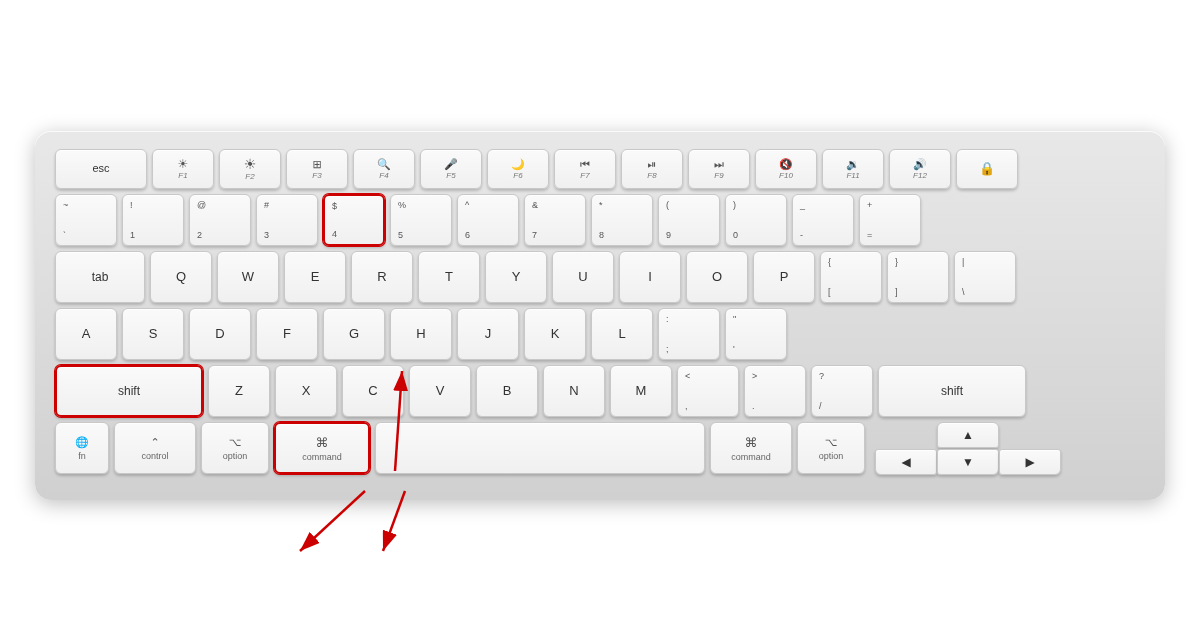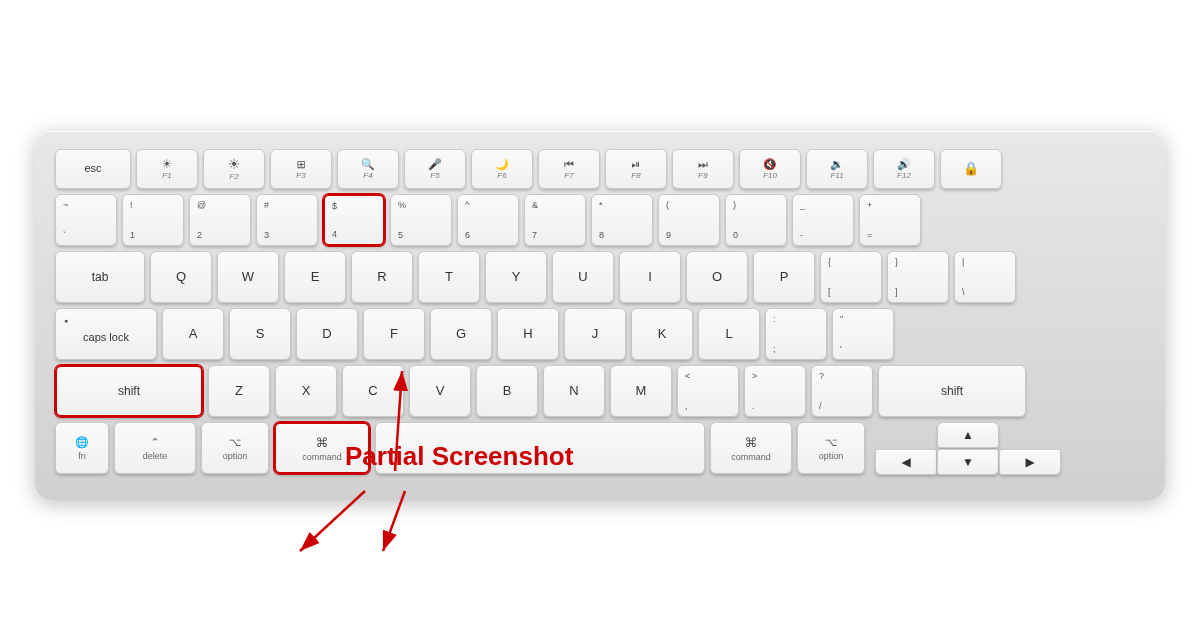--- a/index.html
+++ b/index.html
@@ -51,21 +51,21 @@
     .key-return { width: 118px; height: 52px; }
     .key-shift-l { width: 148px; height: 52px; }
     .key-shift-r { width: 148px; height: 52px; }
     .key-space { width: 330px; height: 52px; }
     .key-cmd-l { width: 96px; height: 52px; }
     .key-cmd-r { width: 82px; height: 52px; }
     .key-opt { width: 68px; height: 52px; }
     .key-opt-r { width: 68px; height: 52px; }
     .key-ctrl { width: 82px; height: 52px; }
     .key-fn-b { width: 54px; height: 52px; }
-    .key-esc { width: 76px; height: 40px; }
+    .key-esc { width: 92px; height: 40px; }
     .key-delete { width: 96px; height: 52px; }
 
     .key-label-main {
       font-size: 13px;
       font-weight: 500;
       line-height: 1;
     }
     .key-label-top {
       font-size: 9px;
       color: #555;
@@ -126,23 +126,20 @@
       display: flex;
       gap: 5px;
       margin-bottom: 5px;
     }
   </style>
 </head>
 <body>
 
 <div class="keyboard-container">
 
-  <div class="annotation" style="top: 310px; left: 310px; font-size: 26px;">
-    Partial Screenshot
-  </div>
 
   <svg class="arrow-svg" width="1130" height="580" style="top:0;left:0;">
 
     <defs>
       <marker id="arrowhead" markerWidth="8" markerHeight="6" refX="8" refY="3" orient="auto">
         <polygon points="0 0, 8 3, 0 6" fill="#cc0000"></polygon>
       </marker>
     </defs>
 
     <line x1="360" y1="340" x2="367" y2="240" stroke="#cc0000" stroke-width="2.5" marker-end="url(#arrowhead)"></line>
@@ -306,24 +303,20 @@
       <span class="key-label-top">}</span>
       <span class="key-label-bottom">]</span>
     </div>
     <div class="key key-unit">
       <span class="key-label-top">|</span>
       <span class="key-label-bottom">\</span>
     </div>
   </div>
 
   <div class="key-row">
-    <div class="key key-caps" style="position:relative;">
-      <span class="key-icon-small" style="position:absolute;top:8px;left:8px;font-size:7px;">●</span>
-      <span class="key-label-main" style="font-size:11px; margin-top:8px;">caps lock</span>
-    </div>
     <div class="key key-unit">
       <span class="key-label-main">A</span>
     </div>
     <div class="key key-unit">
       <span class="key-label-main">S</span>
     </div>
     <div class="key key-unit">
       <span class="key-label-main">D</span>
     </div>
     <div class="key key-unit">
@@ -396,21 +389,21 @@
     </div>
   </div>
 
   <div class="key-row" style="align-items:center;">
     <div class="key key-fn-b">
       <span class="key-icon" style="font-size:11px;">🌐</span>
       <span class="key-label-sub" style="font-size:9px;">fn</span>
     </div>
     <div class="key key-ctrl">
       <span class="key-icon-small" style="font-size:11px;">⌃</span>
-      <span class="key-label-sub" style="font-size:9px;">delete</span>
+      <span class="key-label-sub" style="font-size:9px;">control</span>
     </div>
     <div class="key key-opt">
       <span class="key-icon-small" style="font-size:11px;">⌥</span>
       <span class="key-label-sub" style="font-size:9px;">option</span>
     </div>
     <div class="key key-cmd-l key-highlight">
       <span class="key-icon-small" style="font-size:13px;">⌘</span>
       <span class="key-label-sub" style="font-size:9px;">command</span>
     </div>
     <div class="key key-space">

